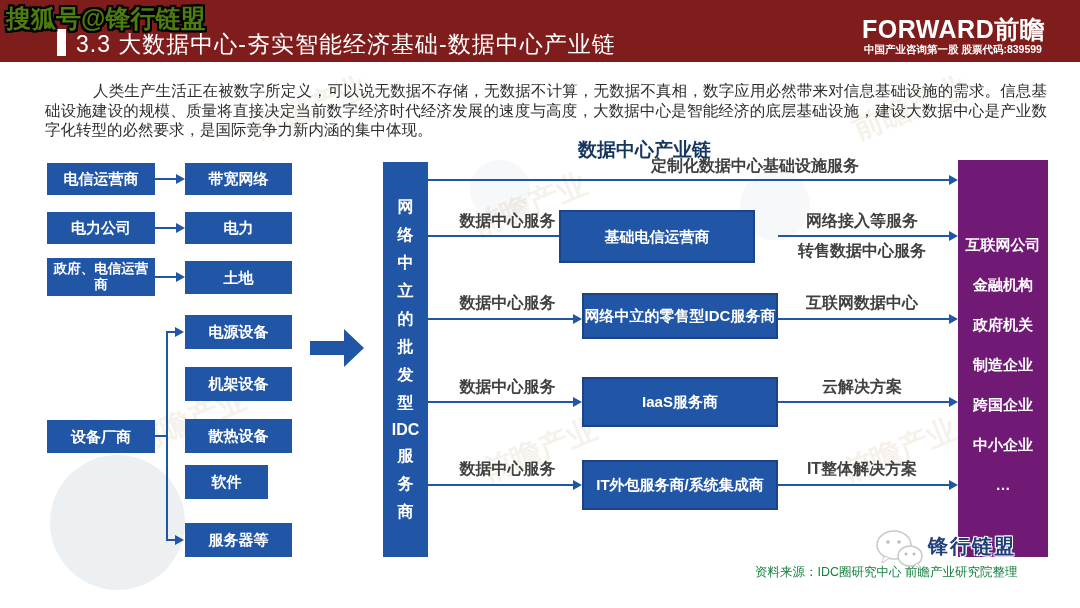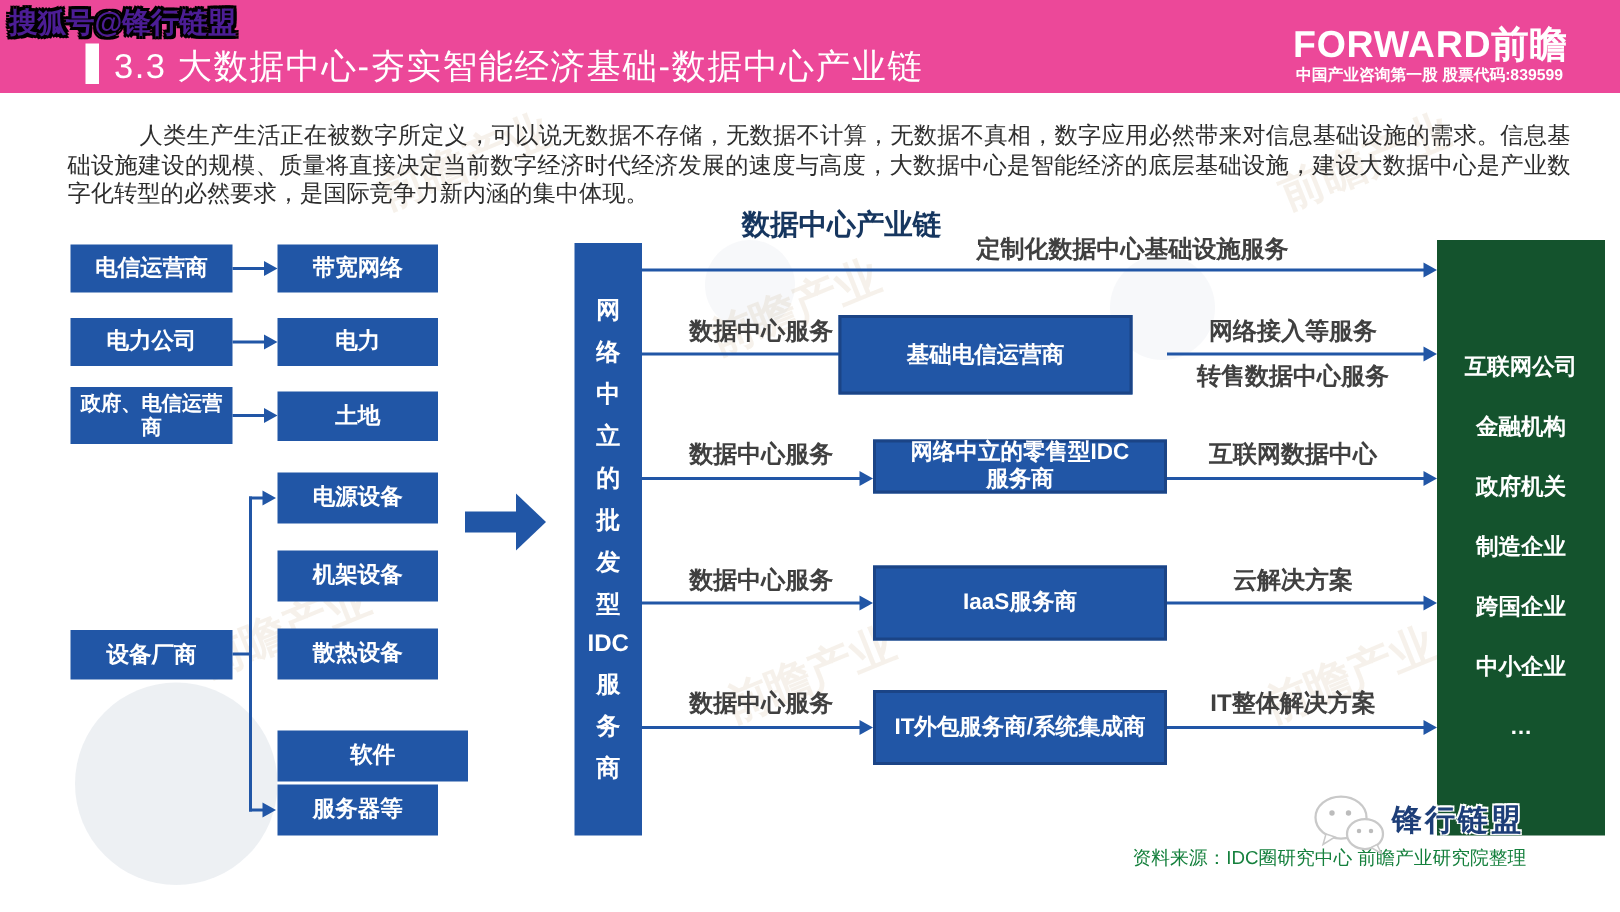--- a/index.html
+++ b/index.html
@@ -1,53 +1,53 @@
 <!DOCTYPE html>
 <html><head>
 <meta charset="utf-8">
 <style>
   html,body{margin:0;padding:0;}
   body{width:1080px;height:608px;position:relative;overflow:hidden;background:#ffffff;
        font-family:"Liberation Sans","DejaVu Sans",sans-serif;}
   .stage{position:absolute;left:0;top:0;width:1080px;height:608px;}
 
   
-  .header{position:absolute;left:0;top:0;width:1080px;height:62px;background:#ec4899;z-index:10;}
+  .header{position:absolute;left:0;top:0;width:1080px;height:62px;background:#7f1d1d;z-index:10;}
   .header-accent{position:absolute;left:57px;top:29px;width:9px;height:27px;background:#ffffff;}
   .header-title{position:absolute;left:76px;top:29px;font-size:23px;color:#ffffff;letter-spacing:1px;white-space:nowrap;}
   .logo{position:absolute;left:862px;top:13px;color:#ffffff;font-size:25px;font-weight:bold;letter-spacing:.5px;white-space:nowrap;}
   .logo-sub{position:absolute;left:864px;top:43px;color:#ffffff;font-size:10.5px;font-weight:bold;white-space:nowrap;}
-  .sohu{position:absolute;left:6px;top:2px;font-size:19px;font-weight:bold;color:#4c1d95;z-index:60;white-space:nowrap;
+  .sohu{position:absolute;left:6px;top:2px;font-size:25px;font-weight:bold;color:#4d7c0f;z-index:60;white-space:nowrap;
         text-shadow:-2px -2px 0 #000,2px -2px 0 #000,-2px 2px 0 #000,2px 2px 0 #000,0 2px 0 #000,2px 0 0 #000,0 -2px 0 #000,-2px 0 0 #000;text-align:right;}
 
   
   .intro{position:absolute;left:45px;top:81px;width:1002px;font-size:15.5px;line-height:19.5px;color:#2d2d2d;
          text-align:justify;text-indent:3.1em;z-index:10;}
 
   
-  .diagram-title{position:absolute;left:411px;top:137px;width:300px;text-align:center;font-size:19px;
+  .diagram-title{position:absolute;left:411px;top:137px;width:300px;text-align:right;font-size:19px;
                  font-weight:bold;color:#16365F;z-index:10;}
   .box{position:absolute;background:#2156A6;color:#ffffff;display:flex;align-items:center;justify-content:center;
        text-align:center;font-size:15px;font-weight:bold;line-height:18px;box-sizing:border-box;z-index:10;}
   .box.small{font-size:13.5px;line-height:16px;padding:0 5px;}
   .box.bordered{border:2px solid #1B4486;}
   .hline{position:absolute;height:2px;background:#2156A6;z-index:9;}
   .hline::after{content:'';position:absolute;right:-8px;top:-4px;width:0;height:0;
                 border-left:9px solid #2156A6;border-top:5px solid transparent;border-bottom:5px solid transparent;}
   .hline.plain::after{display:none;}
   .vline{position:absolute;width:2px;background:#2156A6;z-index:9;}
   .big-arrow-body{position:absolute;left:310px;top:341px;width:34px;height:14px;background:#2156A6;z-index:10;}
   .big-arrow-head{position:absolute;left:344px;top:329px;width:0;height:0;z-index:10;
                   border-top:19px solid transparent;border-bottom:19px solid transparent;border-left:20px solid #2156A6;}
   .hub{position:absolute;left:383px;top:162px;width:45px;height:395px;background:#2156A6;color:#ffffff;
        display:flex;flex-direction:column;align-items:center;justify-content:center;gap:7px;
        font-size:16px;font-weight:bold;z-index:10;}
   .blabel{position:absolute;color:#404040;font-weight:bold;font-size:16px;text-align:center;
           white-space:nowrap;z-index:11;}
-  .customers{position:absolute;left:958px;top:160px;width:112px;height:397px;background:#14532d;
+  .customers{position:absolute;left:958px;top:160px;width:90px;height:397px;background:#701a75;
              display:flex;flex-direction:column;justify-content:center;padding-top:12px;box-sizing:border-box;z-index:10;}
   .customers div{height:40px;line-height:40px;text-align:center;font-size:15px;font-weight:bold;color:#ffffff;}
 
   
   .source{position:absolute;left:755px;top:564px;font-size:12.5px;color:#15803d;z-index:30;white-space:nowrap;}
   .brandmark{position:absolute;left:928px;top:533px;font-size:20px;font-weight:bold;color:#1d3e78;letter-spacing:2px;
              z-index:45;white-space:nowrap;
              text-shadow:1px 1px 0 #fff,-1px -1px 0 #fff,1px -1px 0 #fff,-1px 1px 0 #fff;}
   .wechat{position:absolute;left:874px;top:528px;z-index:44;}
 
@@ -87,21 +87,21 @@
   <div class="box" style="left:47px;top:212px;width:108px;height:32px;">电力公司</div>
   <div class="box small" style="left:47px;top:258px;width:108px;height:38px;">政府、电信运营商</div>
   <div class="box" style="left:47px;top:420px;width:108px;height:33px;">设备厂商</div>
 
   <div class="box" style="left:185px;top:163px;width:107px;height:32px;">带宽网络</div>
   <div class="box" style="left:185px;top:212px;width:107px;height:32px;">电力</div>
   <div class="box" style="left:185px;top:261px;width:107px;height:33px;">土地</div>
   <div class="box" style="left:185px;top:315px;width:107px;height:34px;">电源设备</div>
   <div class="box" style="left:185px;top:367px;width:107px;height:34px;">机架设备</div>
   <div class="box" style="left:185px;top:419px;width:107px;height:34px;">散热设备</div>
-  <div class="box" style="left:185px;top:487px;width:127px;height:34px;">软件</div>
+  <div class="box" style="left:185px;top:465px;width:83px;height:34px;">软件</div>
   <div class="box" style="left:185px;top:523px;width:107px;height:34px;">服务器等</div>
 
   <div class="hline" style="left:155px;top:178px;width:22px;"></div>
   <div class="hline" style="left:155px;top:227px;width:22px;"></div>
   <div class="hline" style="left:155px;top:276px;width:22px;"></div>
   <div class="hline plain" style="left:155px;top:435px;width:13px;"></div>
   <div class="vline" style="left:166px;top:331px;height:210px;"></div>
   <div class="hline" style="left:166px;top:331px;width:10px;"></div>
   <div class="hline" style="left:166px;top:539px;width:10px;"></div>
 
@@ -128,21 +128,21 @@
 
   <div class="blabel" style="left:440px;top:211px;width:135px;">数据中心服务</div>
   <div class="hline" style="left:428px;top:235px;width:146px;"></div>
   <div class="box bordered" style="left:559px;top:210px;width:196px;height:53px;">基础电信运营商</div>
   <div class="blabel" style="left:772px;top:211px;width:180px;">网络接入等服务</div>
   <div class="hline" style="left:778px;top:235px;width:172px;"></div>
   <div class="blabel" style="left:772px;top:241px;width:180px;">转售数据中心服务</div>
 
   <div class="blabel" style="left:440px;top:293px;width:135px;">数据中心服务</div>
   <div class="hline" style="left:428px;top:318px;width:146px;"></div>
-  <div class="box bordered" style="left:582px;top:293px;width:196px;height:36px;flex-direction:column;">
+  <div class="box bordered" style="left:582px;top:293px;width:196px;height:46px;flex-direction:row;">
     <span>网络中立的零售型IDC</span>
     <span>服务商</span>
   </div>
   <div class="blabel" style="left:772px;top:293px;width:180px;">互联网数据中心</div>
   <div class="hline" style="left:778px;top:318px;width:172px;"></div>
 
   <div class="blabel" style="left:440px;top:377px;width:135px;">数据中心服务</div>
   <div class="hline" style="left:428px;top:401px;width:146px;"></div>
   <div class="box bordered" style="left:582px;top:377px;width:196px;height:50px;">IaaS服务商</div>
   <div class="blabel" style="left:772px;top:377px;width:180px;">云解决方案</div>

